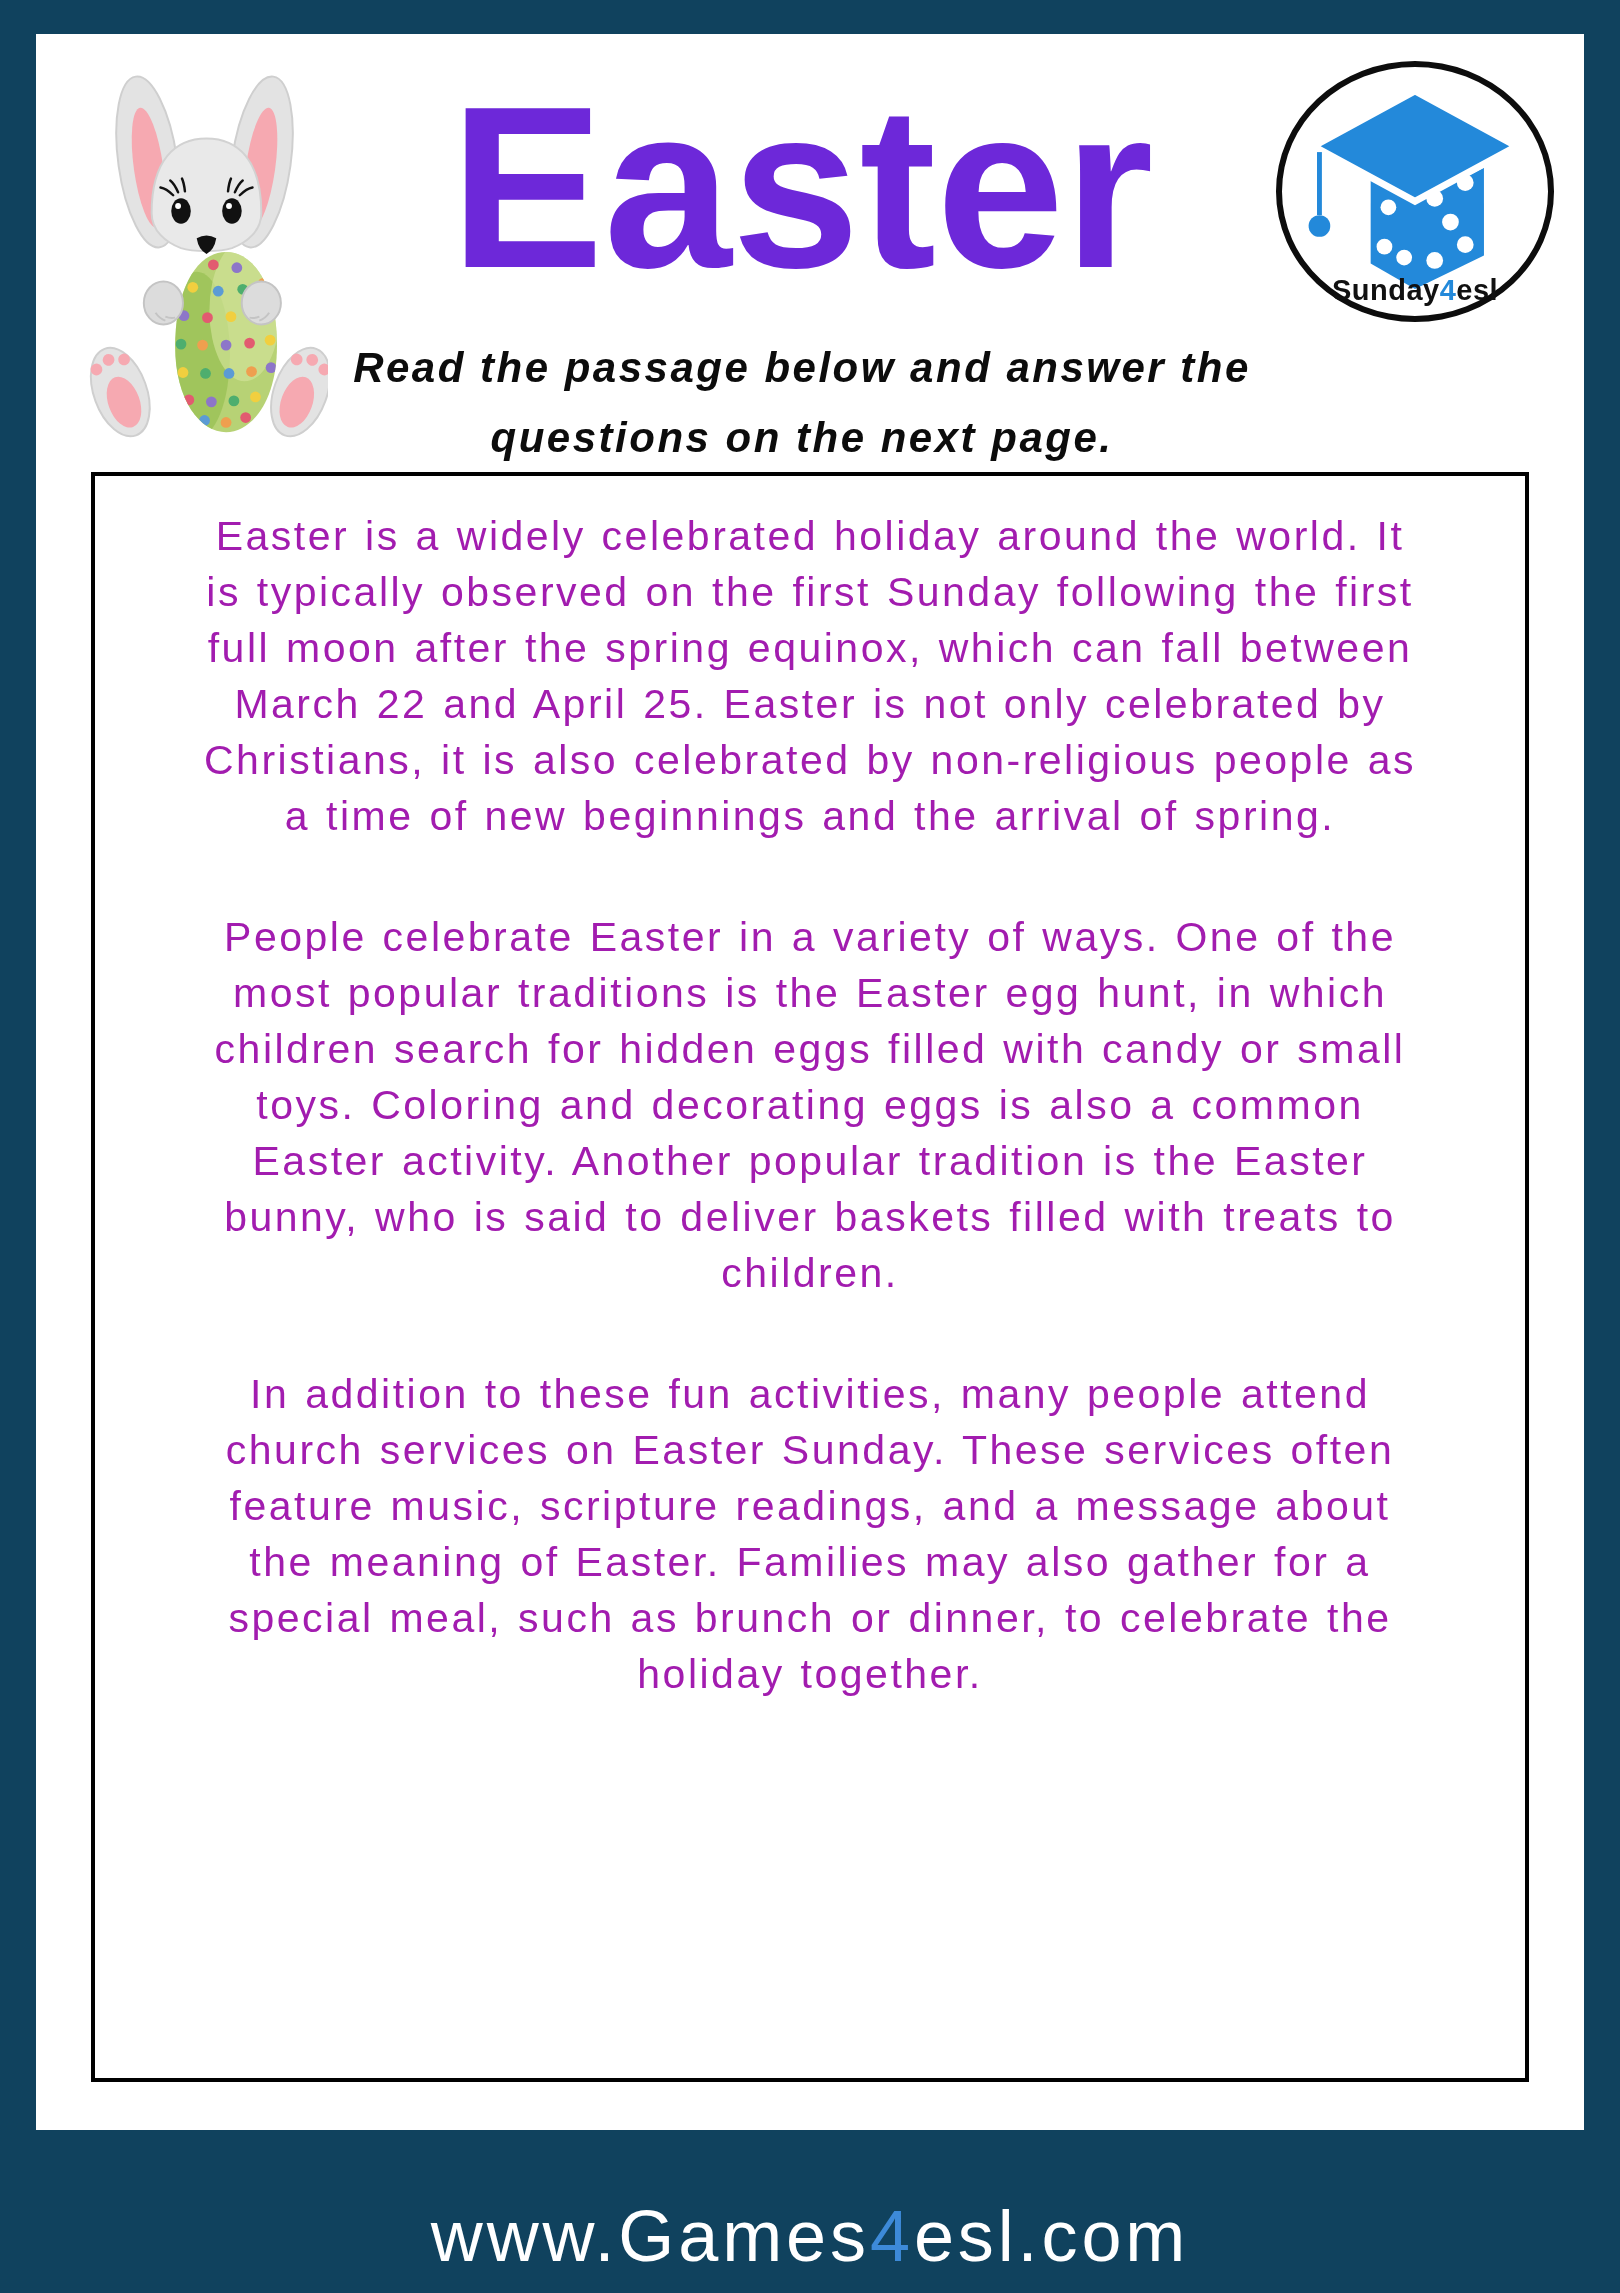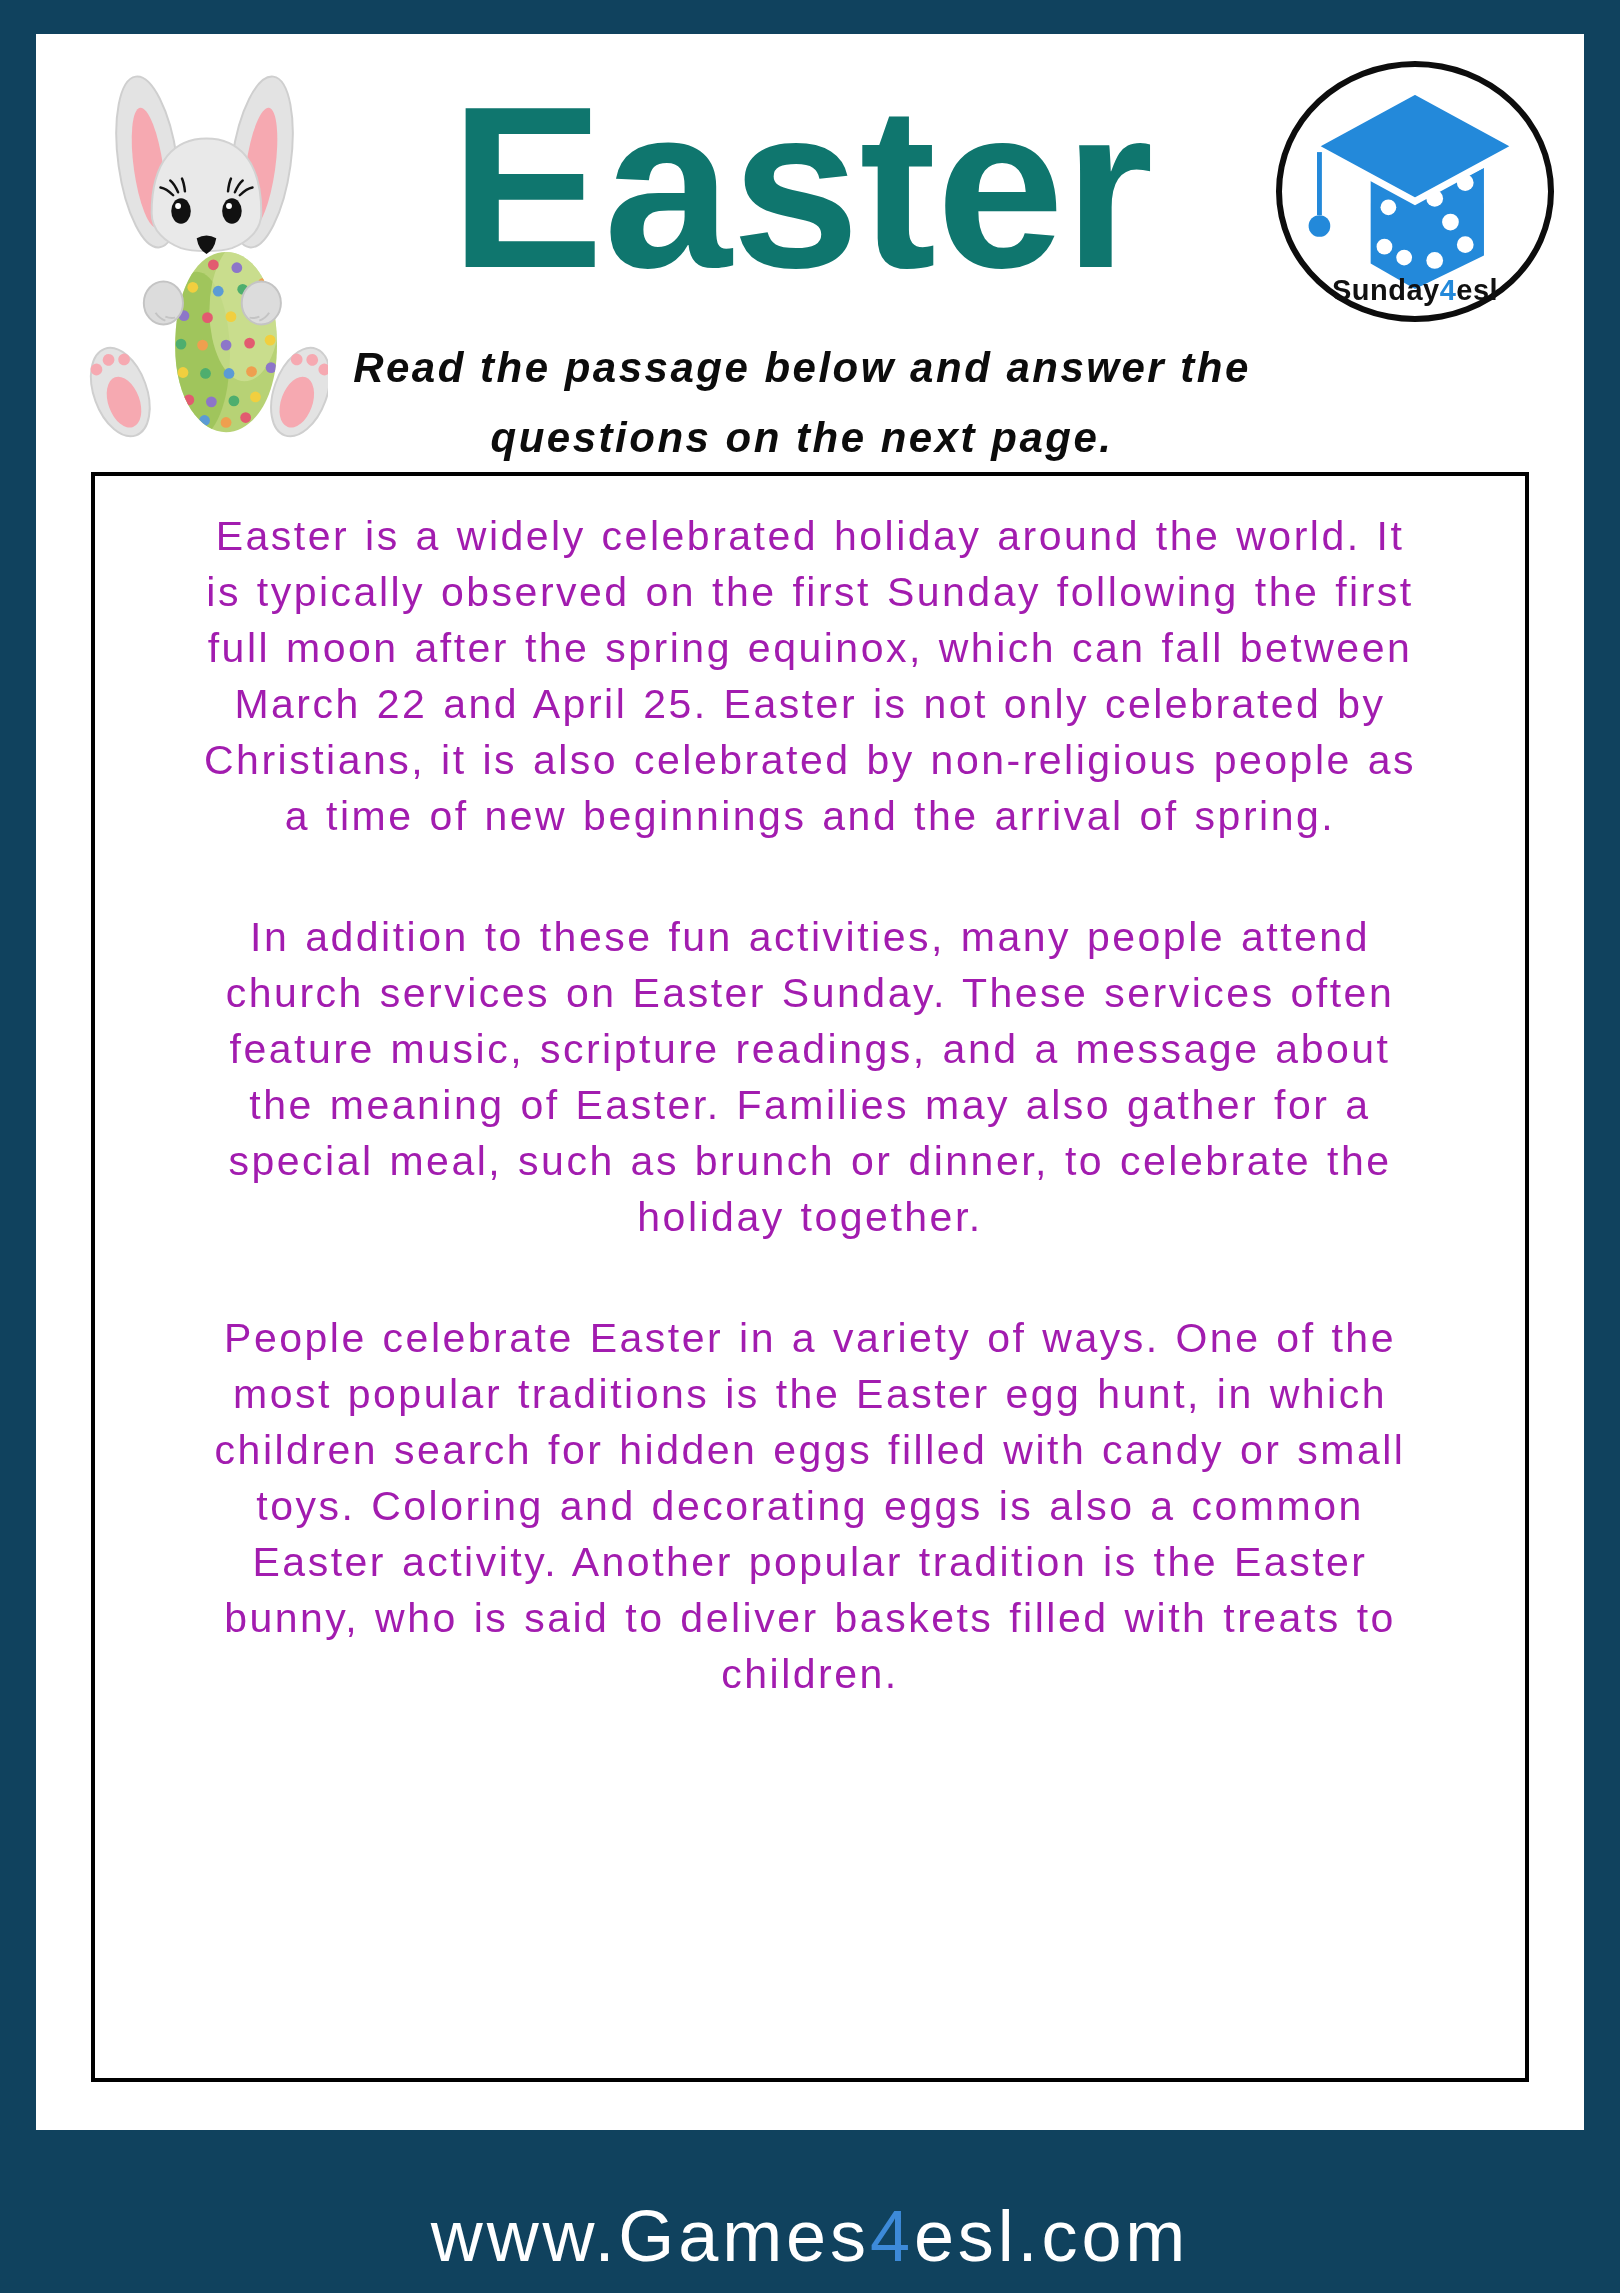--- a/index.html
+++ b/index.html
@@ -23,21 +23,21 @@
     width:245px; height:377px;
   }
   .bunny svg { width:100%; height:100%; display:block; }
   .page-title {
     position:absolute;
     left:0; right:16px; top:39px;
     text-align:center;
     font-size:230px;
     line-height:230px;
     font-weight:700;
-    color:#0f766e;
+    color:#6d28d9;
   }
   .logo {
     position:absolute;
     left:1240px; top:27.4px;          
     width:278px; height:261px;
     background:#ffffff;
     border:6.9px solid #0d0d0d;
     border-radius:50%;
   }
   .logo svg.logo-icon {
@@ -219,33 +219,33 @@
   <div class="subtitle">Read the passage below and answer the
 questions on the next page.</div>
 
   <div class="passage-box">
     <p>Easter is a widely celebrated holiday around the world. It
 is typically observed on the first Sunday following the first
 full moon after the spring equinox, which can fall between
 March 22 and April 25. Easter is not only celebrated by
 Christians, it is also celebrated by non-religious people as
 a time of new beginnings and the arrival of spring.</p>
-    <p>In addition to these fun activities, many people attend
-church services on Easter Sunday. These services often
-feature music, scripture readings, and a message about
-the meaning of Easter. Families may also gather for a
-special meal, such as brunch or dinner, to celebrate the
-holiday together.</p>
     <p>People celebrate Easter in a variety of ways. One of the
 most popular traditions is the Easter egg hunt, in which
 children search for hidden eggs filled with candy or small
 toys. Coloring and decorating eggs is also a common
 Easter activity. Another popular tradition is the Easter
 bunny, who is said to deliver baskets filled with treats to
 children.</p>
+    <p>In addition to these fun activities, many people attend
+church services on Easter Sunday. These services often
+feature music, scripture readings, and a message about
+the meaning of Easter. Families may also gather for a
+special meal, such as brunch or dinner, to celebrate the
+holiday together.</p>
   </div>
 
 </div>
 
 <div class="footer-bar">
   <div class="site-url"><span>www.Games</span><span class="blue4">4</span><span>esl.com</span></div>
 </div>
 
 
 </body></html>

